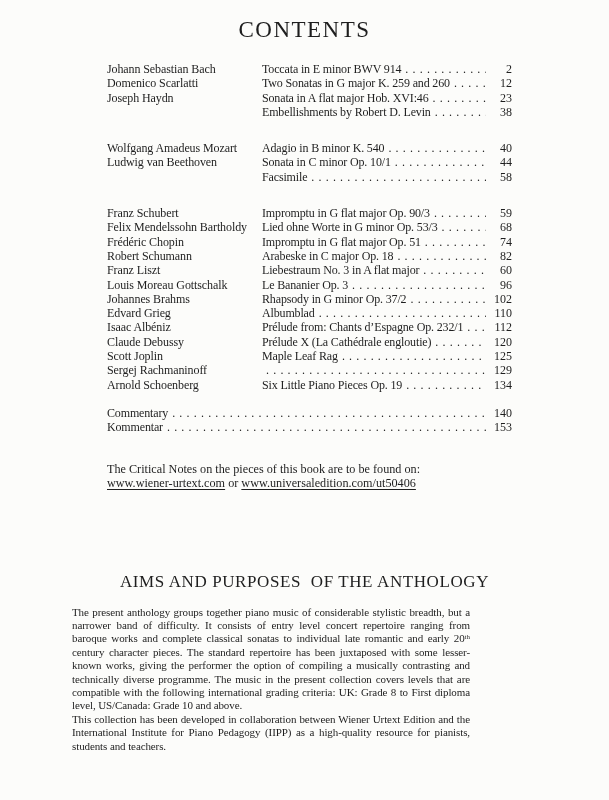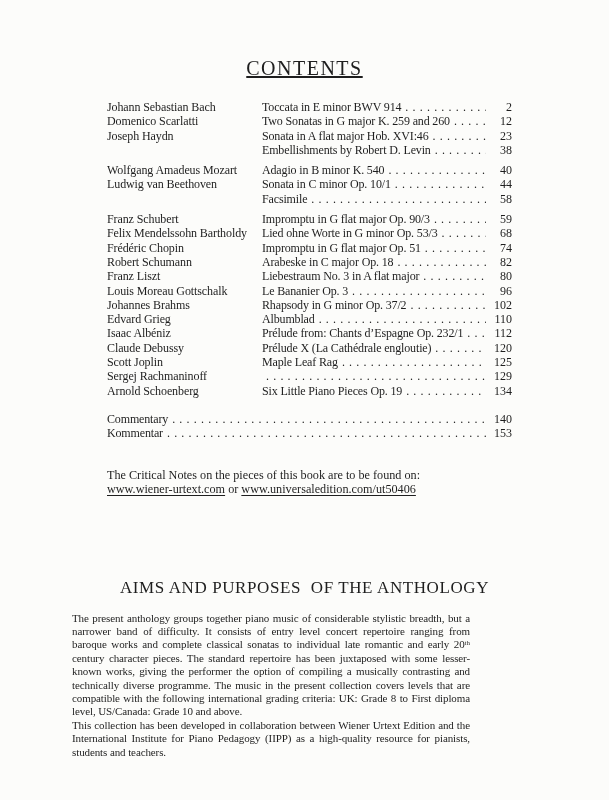--- a/index.html
+++ b/index.html
@@ -9,43 +9,42 @@
     height: 800px;
     background: #fcfcfa;
     overflow: hidden;
     font-family: "Liberation Serif", "DejaVu Serif", serif;
     color: #1e1e1e;
     box-sizing: border-box;
   }
 
   
   .contents-title {
-    padding-top: 56px;
+    padding-top: 18px;
     text-align: center;
-    font-size: 20px;
+    font-size: 23px;
     letter-spacing: 1.5px;
     line-height: 24px;
     font-weight: normal;
-    text-decoration: underline;
   }
 
   
   .toc {
     margin: 20px 0 0 107px;
     width: 405px;
     font-size: 12px;
   }
   .row {
     display: flex;
     align-items: baseline;
     line-height: 14.3px;
     white-space: nowrap;
     justify-content: center;
   }
-  .row.gap { margin-top: 6px; }
+  .row.gap { margin-top: 22px; }
   .composer { flex: 0 0 155px; letter-spacing: -0.1px; }
   .work { flex: 0 0 auto; letter-spacing: -0.15px; }
   .leader {
     flex: 1 1 0;
     min-width: 2px;
     overflow: hidden;
     white-space: nowrap;
   }
   .leader::after {
     content: "..........................................................................................................................";
@@ -164,21 +163,21 @@
     <div class="row">
       <span class="composer">Robert Schumann</span>
         <span class="work">Arabeske in C major Op. 18</span>
         <span class="leader"></span>
         <span class="pg">82</span>
     </div>
     <div class="row">
       <span class="composer">Franz Liszt</span>
         <span class="work">Liebestraum No. 3 in A flat major</span>
         <span class="leader"></span>
-        <span class="pg">80</span>
+        <span class="pg">60</span>
     </div>
     <div class="row">
       <span class="composer">Louis Moreau Gottschalk</span>
         <span class="work">Le Bananier Op. 3</span>
         <span class="leader"></span>
         <span class="pg">96</span>
     </div>
     <div class="row">
       <span class="composer">Johannes Brahms</span>
         <span class="work">Rhapsody in G minor Op. 37/2</span>

